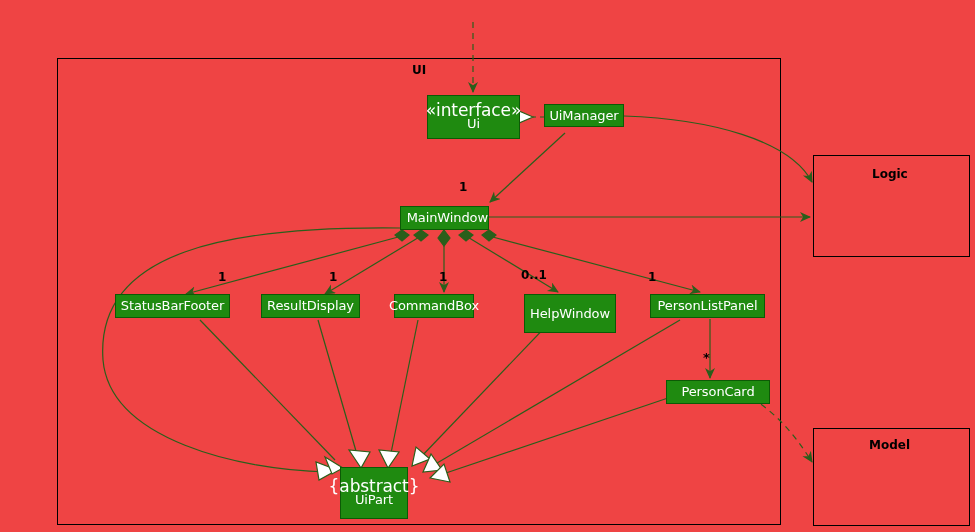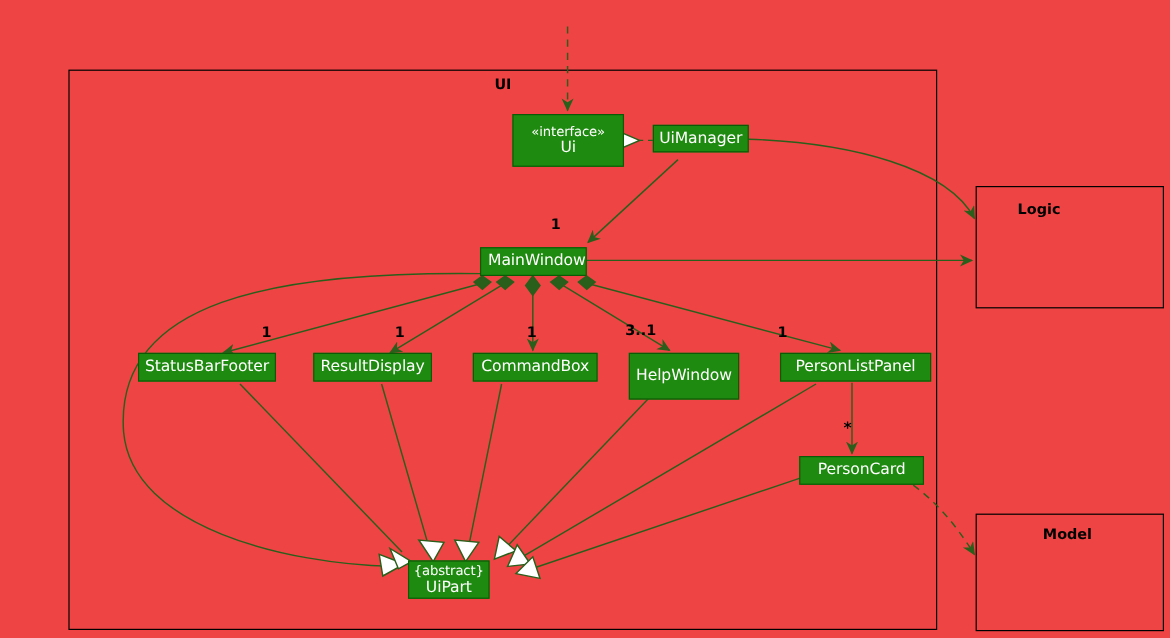--- a/index.html
+++ b/index.html
@@ -32,21 +32,21 @@
     text-align: center;
     display: flex;
     flex-direction: column;
     align-items: center;
     justify-content: center;
     box-sizing: border-box;
     white-space: nowrap;
     letter-spacing: -0.1px;
   }
   .cls-box .stereo {
-    font-size: 11px;
+    font-size: 17px;
     line-height: 14px;
   }
   .cls-box .nm {
     font-size: 13px;
     line-height: 14px;
   }
   .pkg {
     position: absolute;
     border: 1.3px solid #000000;
     box-sizing: border-box;
@@ -76,21 +76,21 @@
 </style>
 </head>
 <body>
 
 <div id="canvas">
 
   <div class="pkg" style="left:57px; top:58px; width:724px; height:467px;"></div>
   <div class="pkg-label" style="left:412px; top:63px;">UI</div>
 
   <div class="pkg" style="left:813px; top:155px; width:157px; height:102px;"></div>
-  <div class="pkg-label" style="left:848px; top:167px;">Logic</div>
+  <div class="pkg-label" style="left:872px; top:167px;">Logic</div>
 
   <div class="pkg" style="left:813px; top:428px; width:157px; height:98px;"></div>
   <div class="pkg-label" style="left:869px; top:438px;">Model</div>
 
   <svg class="layer" viewBox="0 0 975 532">
     <defs>
       <marker id="openArrow" markerWidth="13" markerHeight="13" refX="10" refY="5" orient="auto" markerUnits="userSpaceOnUse">
         <path d="M0,0 L11,5 L0,10 L3.2,5 Z" fill="#2A5F1B"></path>
       </marker>
       <marker id="openArrowD" markerWidth="13" markerHeight="13" refX="10" refY="5" orient="auto" markerUnits="userSpaceOnUse">
@@ -167,42 +167,42 @@
   </div>
 
   <div class="cls-box" style="left:115px; top:294px; width:115px; height:24px;">
     <span class="nm">StatusBarFooter</span>
   </div>
 
   <div class="cls-box" style="left:261px; top:294px; width:99px; height:24px;">
     <span class="nm">ResultDisplay</span>
   </div>
 
-  <div class="cls-box" style="left:394px; top:294px; width:104px; height:24px;">
+  <div class="cls-box" style="left:394px; top:294px; width:80px; height:24px;">
     <span class="nm">CommandBox</span>
   </div>
 
   <div class="cls-box" style="left:524px; top:294px; width:92px; height:39px;">
     <span class="nm">HelpWindow</span>
   </div>
 
-  <div class="cls-box" style="left:650px; top:294px; width:126px; height:24px;">
+  <div class="cls-box" style="left:650px; top:294px; width:115px; height:24px;">
     <span class="nm">PersonListPanel</span>
   </div>
 
   <div class="cls-box" style="left:666px; top:380px; width:104px; height:24px;text-align:center;">
     <span class="nm">PersonCard</span>
   </div>
 
-  <div class="cls-box" style="left:340px; top:467px; width:68px; height:32px;">
+  <div class="cls-box" style="left:340px; top:467px; width:68px; height:52px;">
     <span class="stereo">{abstract}</span>
     <span class="nm">UiPart</span>
   </div>
 
   <div class="mult" style="left:459px; top:180px;">1</div>
   <div class="mult" style="left:218px; top:270px;">1</div>
   <div class="mult" style="left:329px; top:270px;">1</div>
   <div class="mult" style="left:439px; top:270px;">1</div>
-  <div class="mult" style="left:521px; top:268px;">3..1</div>
+  <div class="mult" style="left:521px; top:268px;">0..1</div>
   <div class="mult" style="left:648px; top:270px;">1</div>
   <div class="star" style="left:703px; top:350px;">*</div>
 
 </div>
 
 </body></html>

